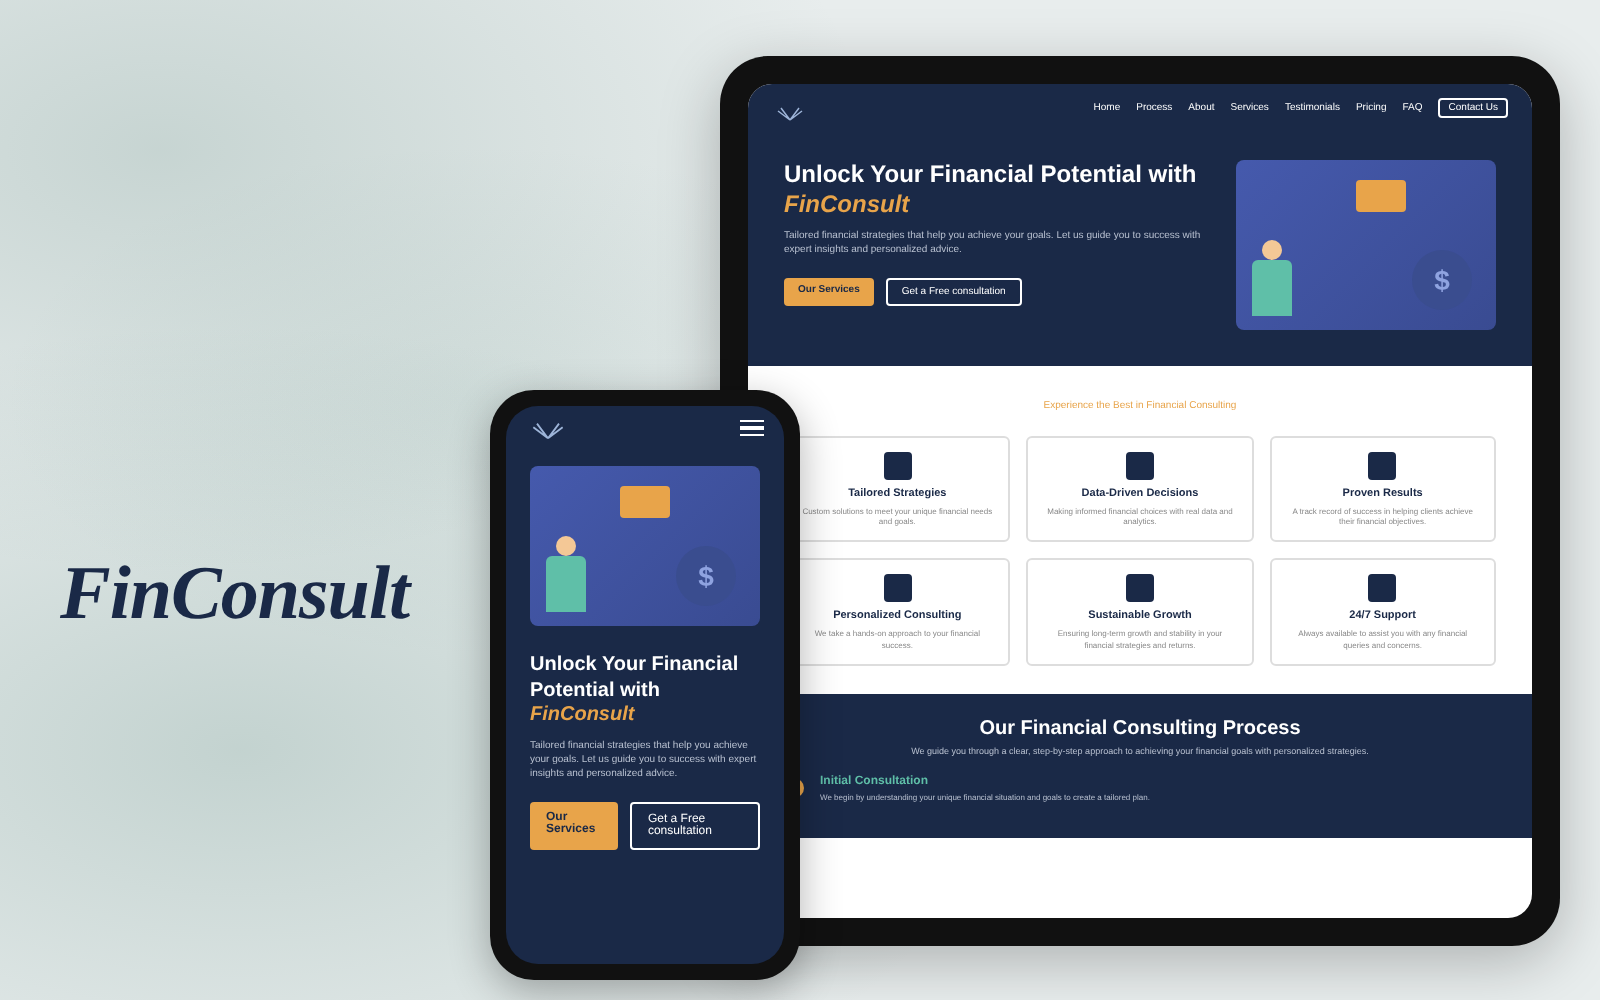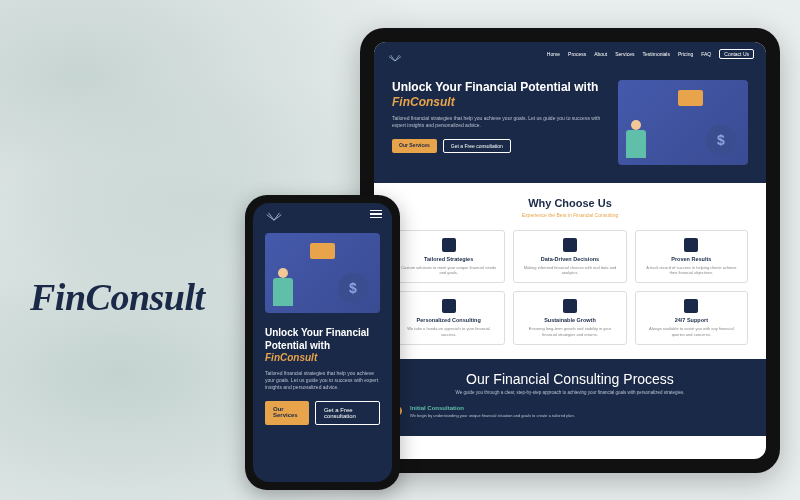--- a/index.html
+++ b/index.html
@@ -35,21 +35,21 @@
 .ill-card{position:absolute;right:45px;top:10px;width:25px;height:16px;background:#e8a44a;border-radius:2px}
 .t-why{background:#fff;padding:14px 18px}
 .t-why-title{text-align:center;font-size:11px;font-weight:700;color:#1a2947}
 .t-why-sub{text-align:center;font-size:5px;color:#e8a44a;margin-top:3px}
 .t-cards{display:grid;grid-template-columns:repeat(3,1fr);gap:8px;margin-top:12px}
 .t-card{border:0.5px solid #ddd;border-radius:3px;padding:7px;text-align:center}
 .t-card-icon{width:14px;height:14px;margin:0 auto 4px;background:#1a2947;border-radius:2px}
 .t-card-title{font-size:5.5px;font-weight:700;color:#1a2947}
 .t-card-desc{font-size:4px;color:#888;margin-top:3px;line-height:1.3}
 .t-process{background:#1a2947;padding:12px 18px 18px}
-.t-process-title{text-align:center;color:#fff;font-size:14px;font-weight:400}
+.t-process-title{text-align:center;color:#fff;font-size:10px;font-weight:700}
 .t-process-sub{text-align:center;color:#b8c0d0;font-size:4.5px;margin-top:3px}
 .t-step{display:flex;gap:8px;margin-top:10px;align-items:flex-start}
 .t-step-dot{width:10px;height:10px;border-radius:50%;background:#e8a44a;flex-shrink:0;margin-top:1px}
 .t-step-title{color:#5fbfa8;font-size:6px;font-weight:700}
 .t-step-desc{color:#b8c0d0;font-size:4px;margin-top:2px;line-height:1.3}
 .p-nav{height:22px;display:flex;align-items:center;justify-content:space-between;padding:0 10px}
 .p-logo{width:22px;height:12px}
 .p-burger{display:flex;flex-direction:column;gap:2px}
 .p-burger span{width:12px;height:1.5px;background:#fff}
 .p-ill{margin:8px 12px;height:80px;position:relative}
@@ -103,21 +103,20 @@
       </div>
       <div class="t-hero-ill">
         <div class="ill-bg"></div>
         <div class="ill-card"></div>
         <div class="ill-person"></div>
         <div class="ill-coin">$</div>
       </div>
     </div>
 
     <div class="t-why">
-      <div class="t-why-title">Why Choose Us</div>
       <div class="t-why-sub">Experience the Best in Financial Consulting</div>
       <div class="t-cards">
         <div class="t-card">
             <div class="t-card-icon"></div>
             <div class="t-card-title">Tailored Strategies</div>
             <div class="t-card-desc">Custom solutions to meet your unique financial needs and goals.</div>
           </div>
         <div class="t-card">
             <div class="t-card-icon"></div>
             <div class="t-card-title">Data-Driven Decisions</div>

